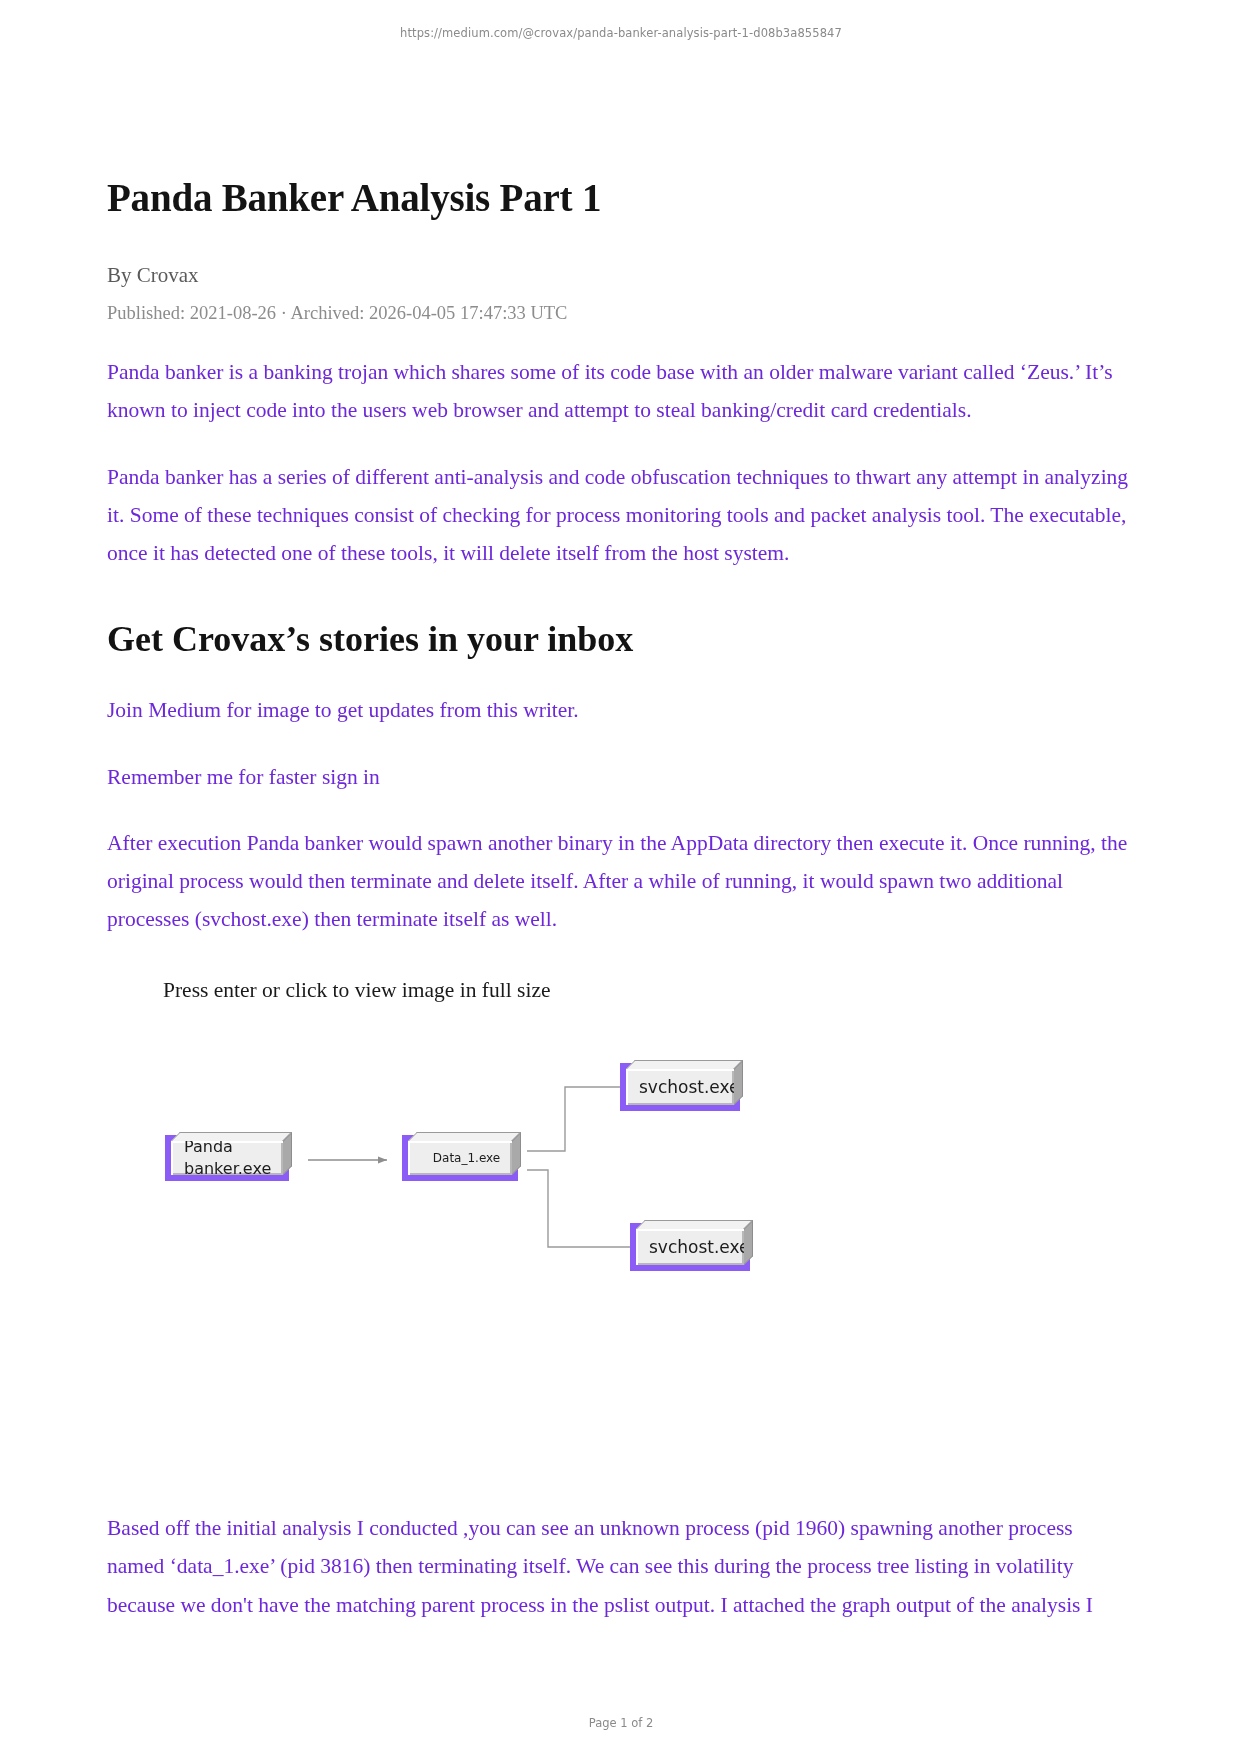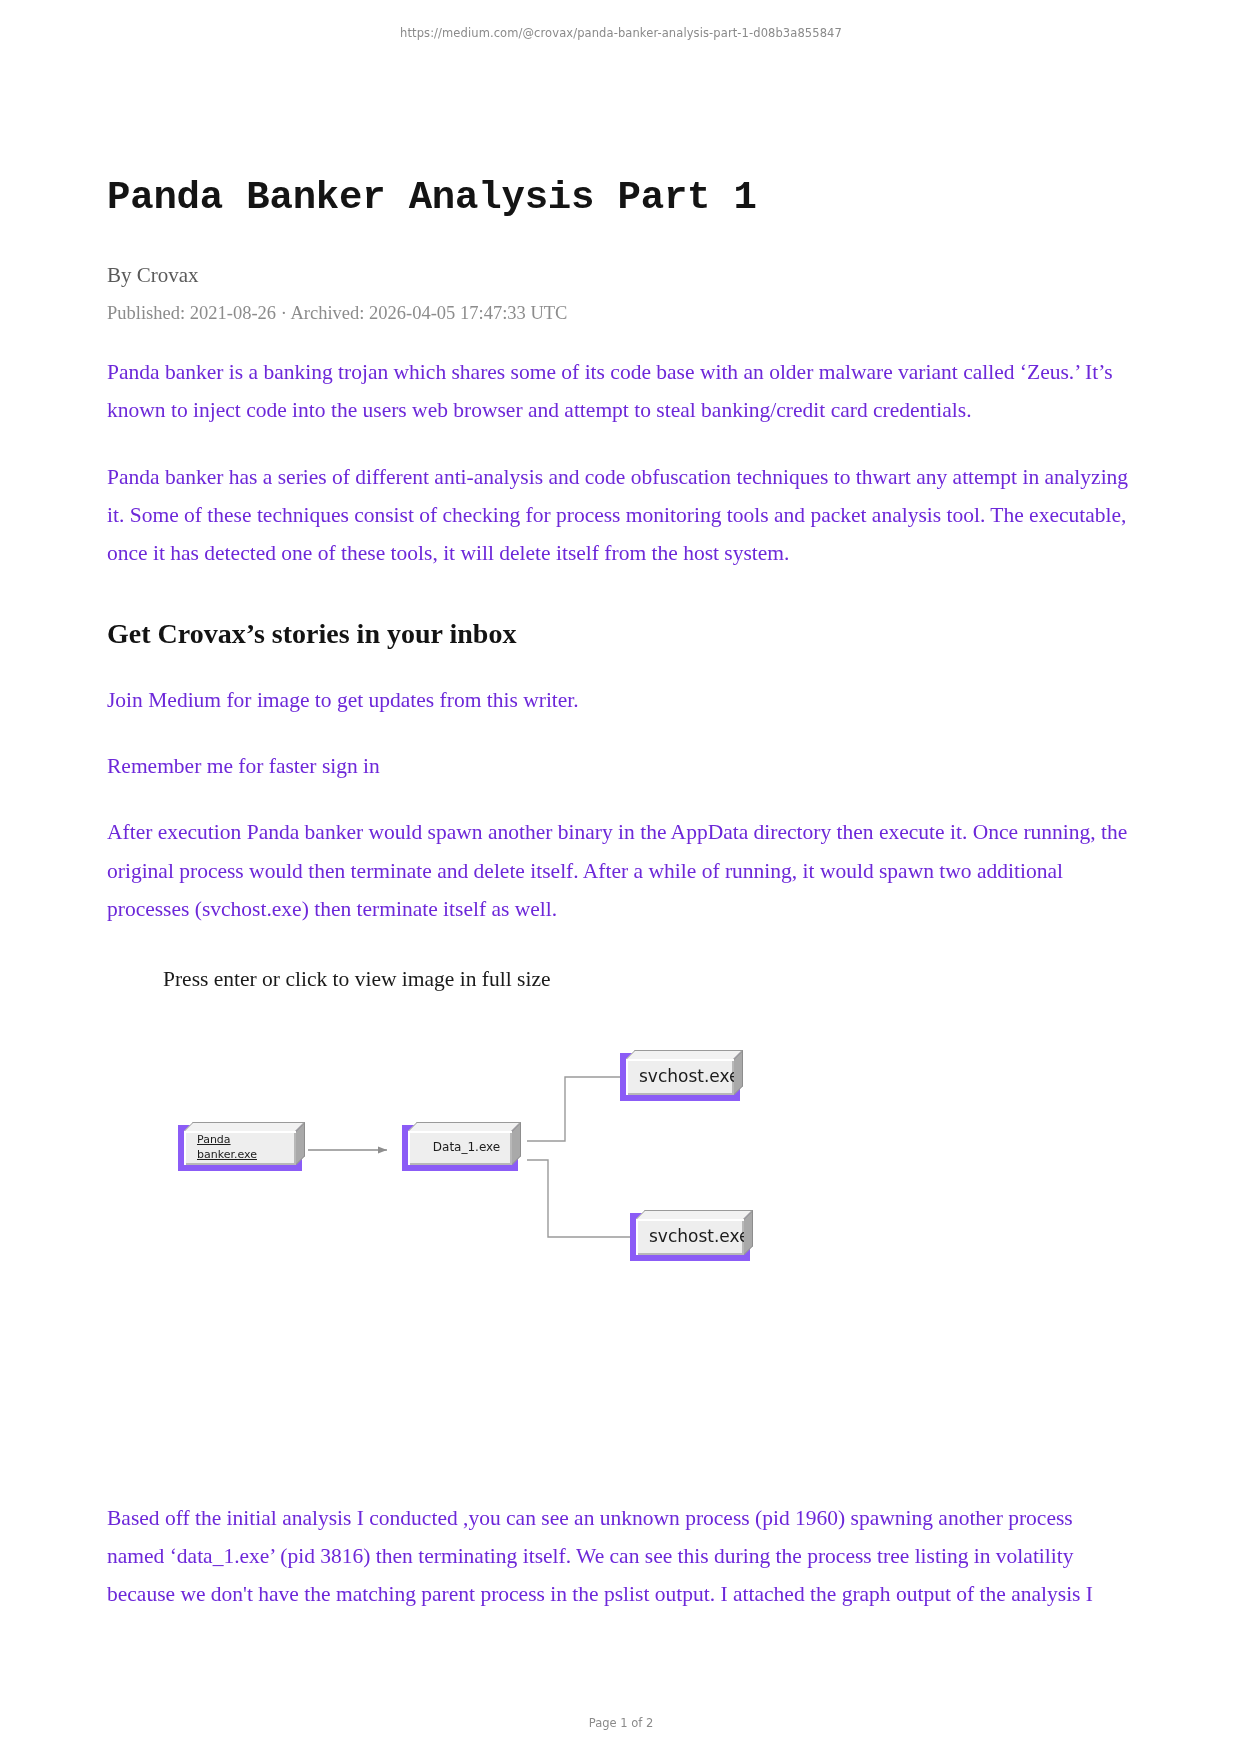--- a/index.html
+++ b/index.html
@@ -37,21 +37,21 @@
 
   
   .content {
     position: absolute;
     left: 107px;
     top: 175px;
     width: 1022px;
   }
 
   h1.title {
-    font-family: Liberation Mono, monospace;
+    font-family: Liberation Serif, serif;
     font-size: 39px;
     font-weight: bold;
     line-height: 1.2;
     margin: 0 0 0 0;
     color: #141414;
     letter-spacing: -0.2px;
   }
 
   .byline {
     font-size: 21px;
@@ -70,21 +70,21 @@
   p.body-par {
     font-size: 21.5px;
     line-height: 1.78;
     color: #6d28d9;
     margin: 28px 0 0 0;
     text-align: left;
   }
 
   h2.sub {
     font-family: "Liberation Serif", "DejaVu Serif", serif;
-    font-size: 28px;
+    font-size: 36px;
     font-weight: bold;
     color: #131313;
     margin: 44px 0 0 0;
     line-height: 1.3;
   }
 
   .caption-line {
     font-size: 21.5px;
     color: #1a1a1a;
     margin: 34px 0 0 56px;
@@ -152,26 +152,25 @@
     transform-origin: top left;
   }
 
   .node .node-label {
     padding-left: 13px;
     white-space: pre-line;
     line-height: 1.35;
   }
 
   #node-panda {
-    left: 13px;
+    left: 0px;
     top: 72px;
     width: 124px;
     height: 46px;
-    font-size: 11px;
-    text-decoration: underline;
+    font-size: 16px;
   }
   #node-data1 {
     left: 237px;
     top: 72px;
     width: 116px;
     height: 46px;
     font-size: 12px;
     justify-content: center;
   }
   #node-svchost-top {

